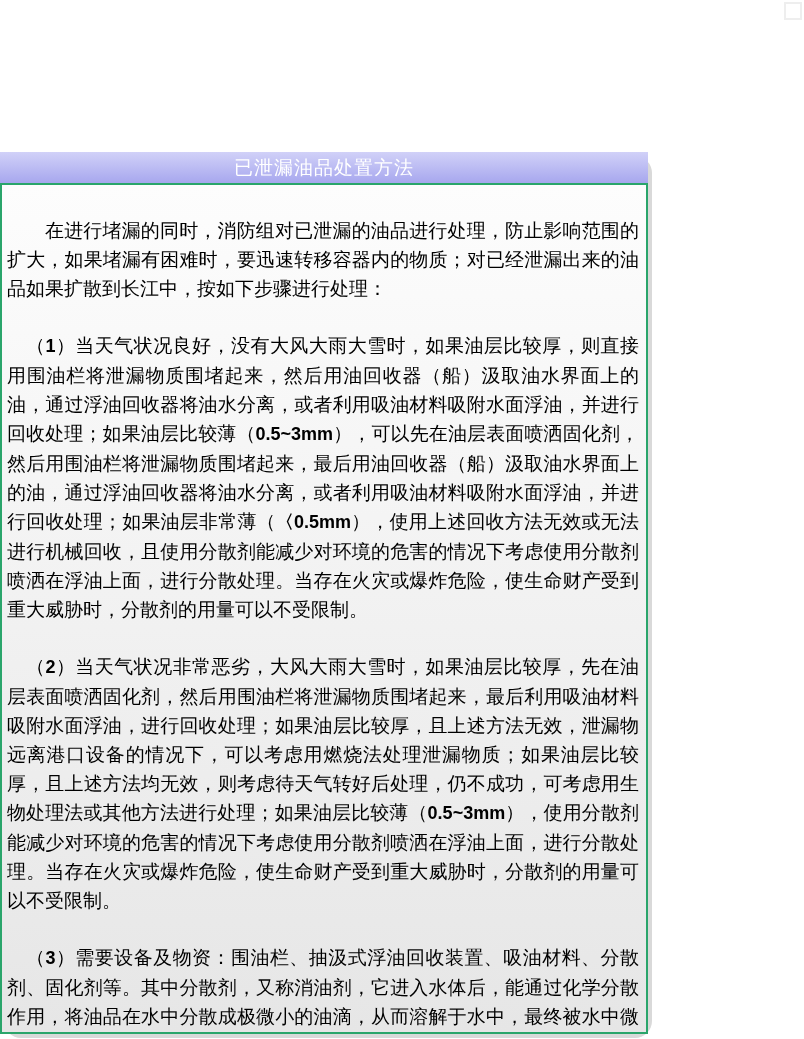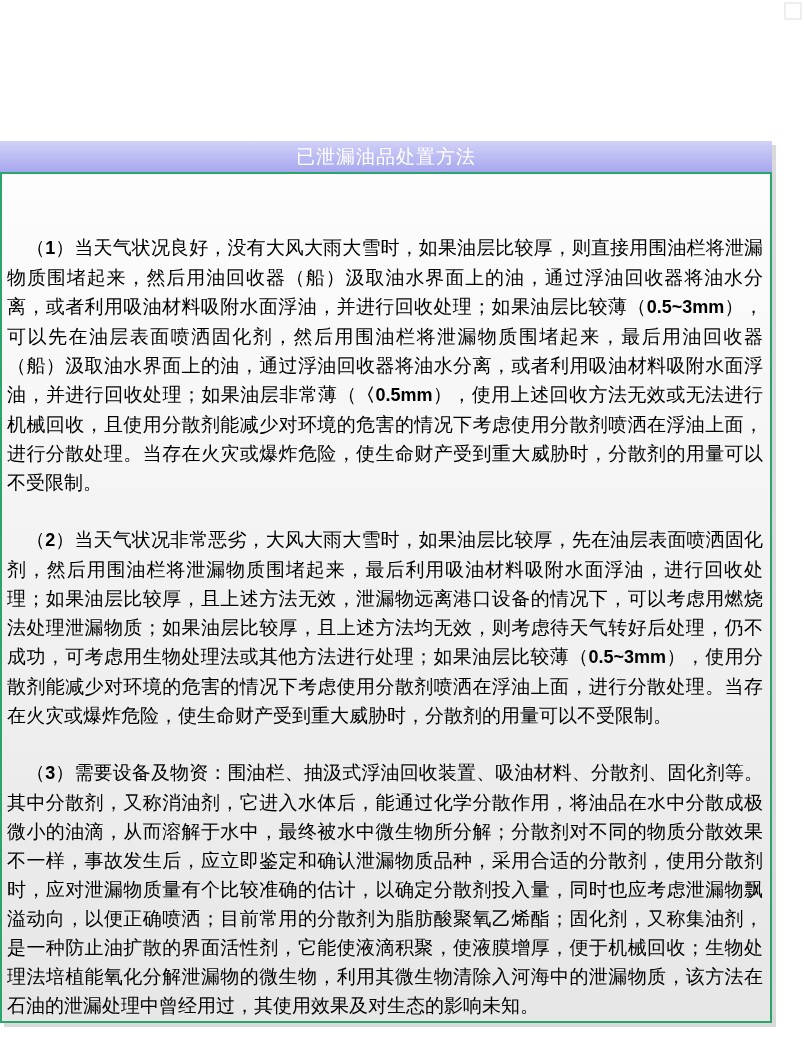--- a/index.html
+++ b/index.html
@@ -23,23 +23,24 @@
   }
   .corner-box{
     position:absolute;
     left:784px;top:2px;
     width:14px;height:14px;
     background:#ffffff;
     border:2px solid var(--corner-border);
   }
   .slide{
     position:absolute;
-    left:0;top:141px;
-    width:772px;
+    left:0;top:152px;
+    width:648px;
     box-shadow:4px 4px 0 0 var(--shadow);
+    border-radius:17px;
   }
   .title-bar{
     height:31px;
     background:linear-gradient(180deg,var(--bar-top) 0%,var(--bar-bottom) 100%);
     display:flex;align-items:center;justify-content:center;
   }
   .title-bar span{
     color:var(--title-text);
     font-size:19px;
     letter-spacing:1px;
@@ -73,17 +74,18 @@
 </head>
 <body>
 
 <div class="corner-box"></div>
 
 <div class="slide">
   <div class="title-bar">
     <span>已泄漏油品处置方法</span>
   </div>
   <div class="content-box">
+      <p class="para"><span>在进行堵漏的同时，消防组对已泄漏的油品进行处理，防止影响范围的扩大，如果堵漏有困难时，要迅速转移容器内的物质；对已经泄漏出来的油品如果扩散到长江中，按如下步骤进行处理：</span></p>
       <p class="para numbered"><span>（</span><span class="bold">1</span><span>）当天气状况良好，没有大风大雨大雪时，如果油层比较厚，则直接用围油栏将泄漏物质围堵起来，然后用油回收器（船）汲取油水界面上的油，通过浮油回收器将油水分离，或者利用吸油材料吸附水面浮油，并进行回收处理；如果油层比较薄（</span><span class="bold">0.5~3mm</span><span>），可以先在油层表面喷洒固化剂，然后用围油栏将泄漏物质围堵起来，最后用油回收器（船）汲取油水界面上的油，通过浮油回收器将油水分离，或者利用吸油材料吸附水面浮油，并进行回收处理；如果油层非常薄（</span><span class="bold">〈0.5mm</span><span>），使用上述回收方法无效或无法进行机械回收，且使用分散剂能减少对环境的危害的情况下考虑使用分散剂喷洒在浮油上面，进行分散处理。当存在火灾或爆炸危险，使生命财产受到重大威胁时，分散剂的用量可以不受限制。</span></p>
       <p class="para numbered"><span>（</span><span class="bold">2</span><span>）当天气状况非常恶劣，大风大雨大雪时，如果油层比较厚，先在油层表面喷洒固化剂，然后用围油栏将泄漏物质围堵起来，最后利用吸油材料吸附水面浮油，进行回收处理；如果油层比较厚，且上述方法无效，泄漏物远离港口设备的情况下，可以考虑用燃烧法处理泄漏物质；如果油层比较厚，且上述方法均无效，则考虑待天气转好后处理，仍不成功，可考虑用生物处理法或其他方法进行处理；如果油层比较薄（</span><span class="bold">0.5~3mm</span><span>），使用分散剂能减少对环境的危害的情况下考虑使用分散剂喷洒在浮油上面，进行分散处理。当存在火灾或爆炸危险，使生命财产受到重大威胁时，分散剂的用量可以不受限制。</span></p>
       <p class="para numbered"><span>（</span><span class="bold">3</span><span>）需要设备及物资：围油栏、抽汲式浮油回收装置、吸油材料、分散剂、固化剂等。其中分散剂，又称消油剂，它进入水体后，能通过化学分散作用，将油品在水中分散成极微小的油滴，从而溶解于水中，最终被水中微生物所分解；分散剂对不同的物质分散效果不一样，事故发生后，应立即鉴定和确认泄漏物质品种，采用合适的分散剂，使用分散剂时，应对泄漏物质量有个比较准确的估计，以确定分散剂投入量，同时也应考虑泄漏物飘溢动向，以便正确喷洒；目前常用的分散剂为脂肪酸聚氧乙烯酯；固化剂，又称集油剂，是一种防止油扩散的界面活性剂，它能使液滴积聚，使液膜增厚，便于机械回收；生物处理法培植能氧化分解泄漏物的微生物，利用其微生物清除入河海中的泄漏物质，该方法在石油的泄漏处理中曾经用过，其使用效果及对生态的影响未知。</span></p>
     </div>
 </div>
 
 </body></html>

